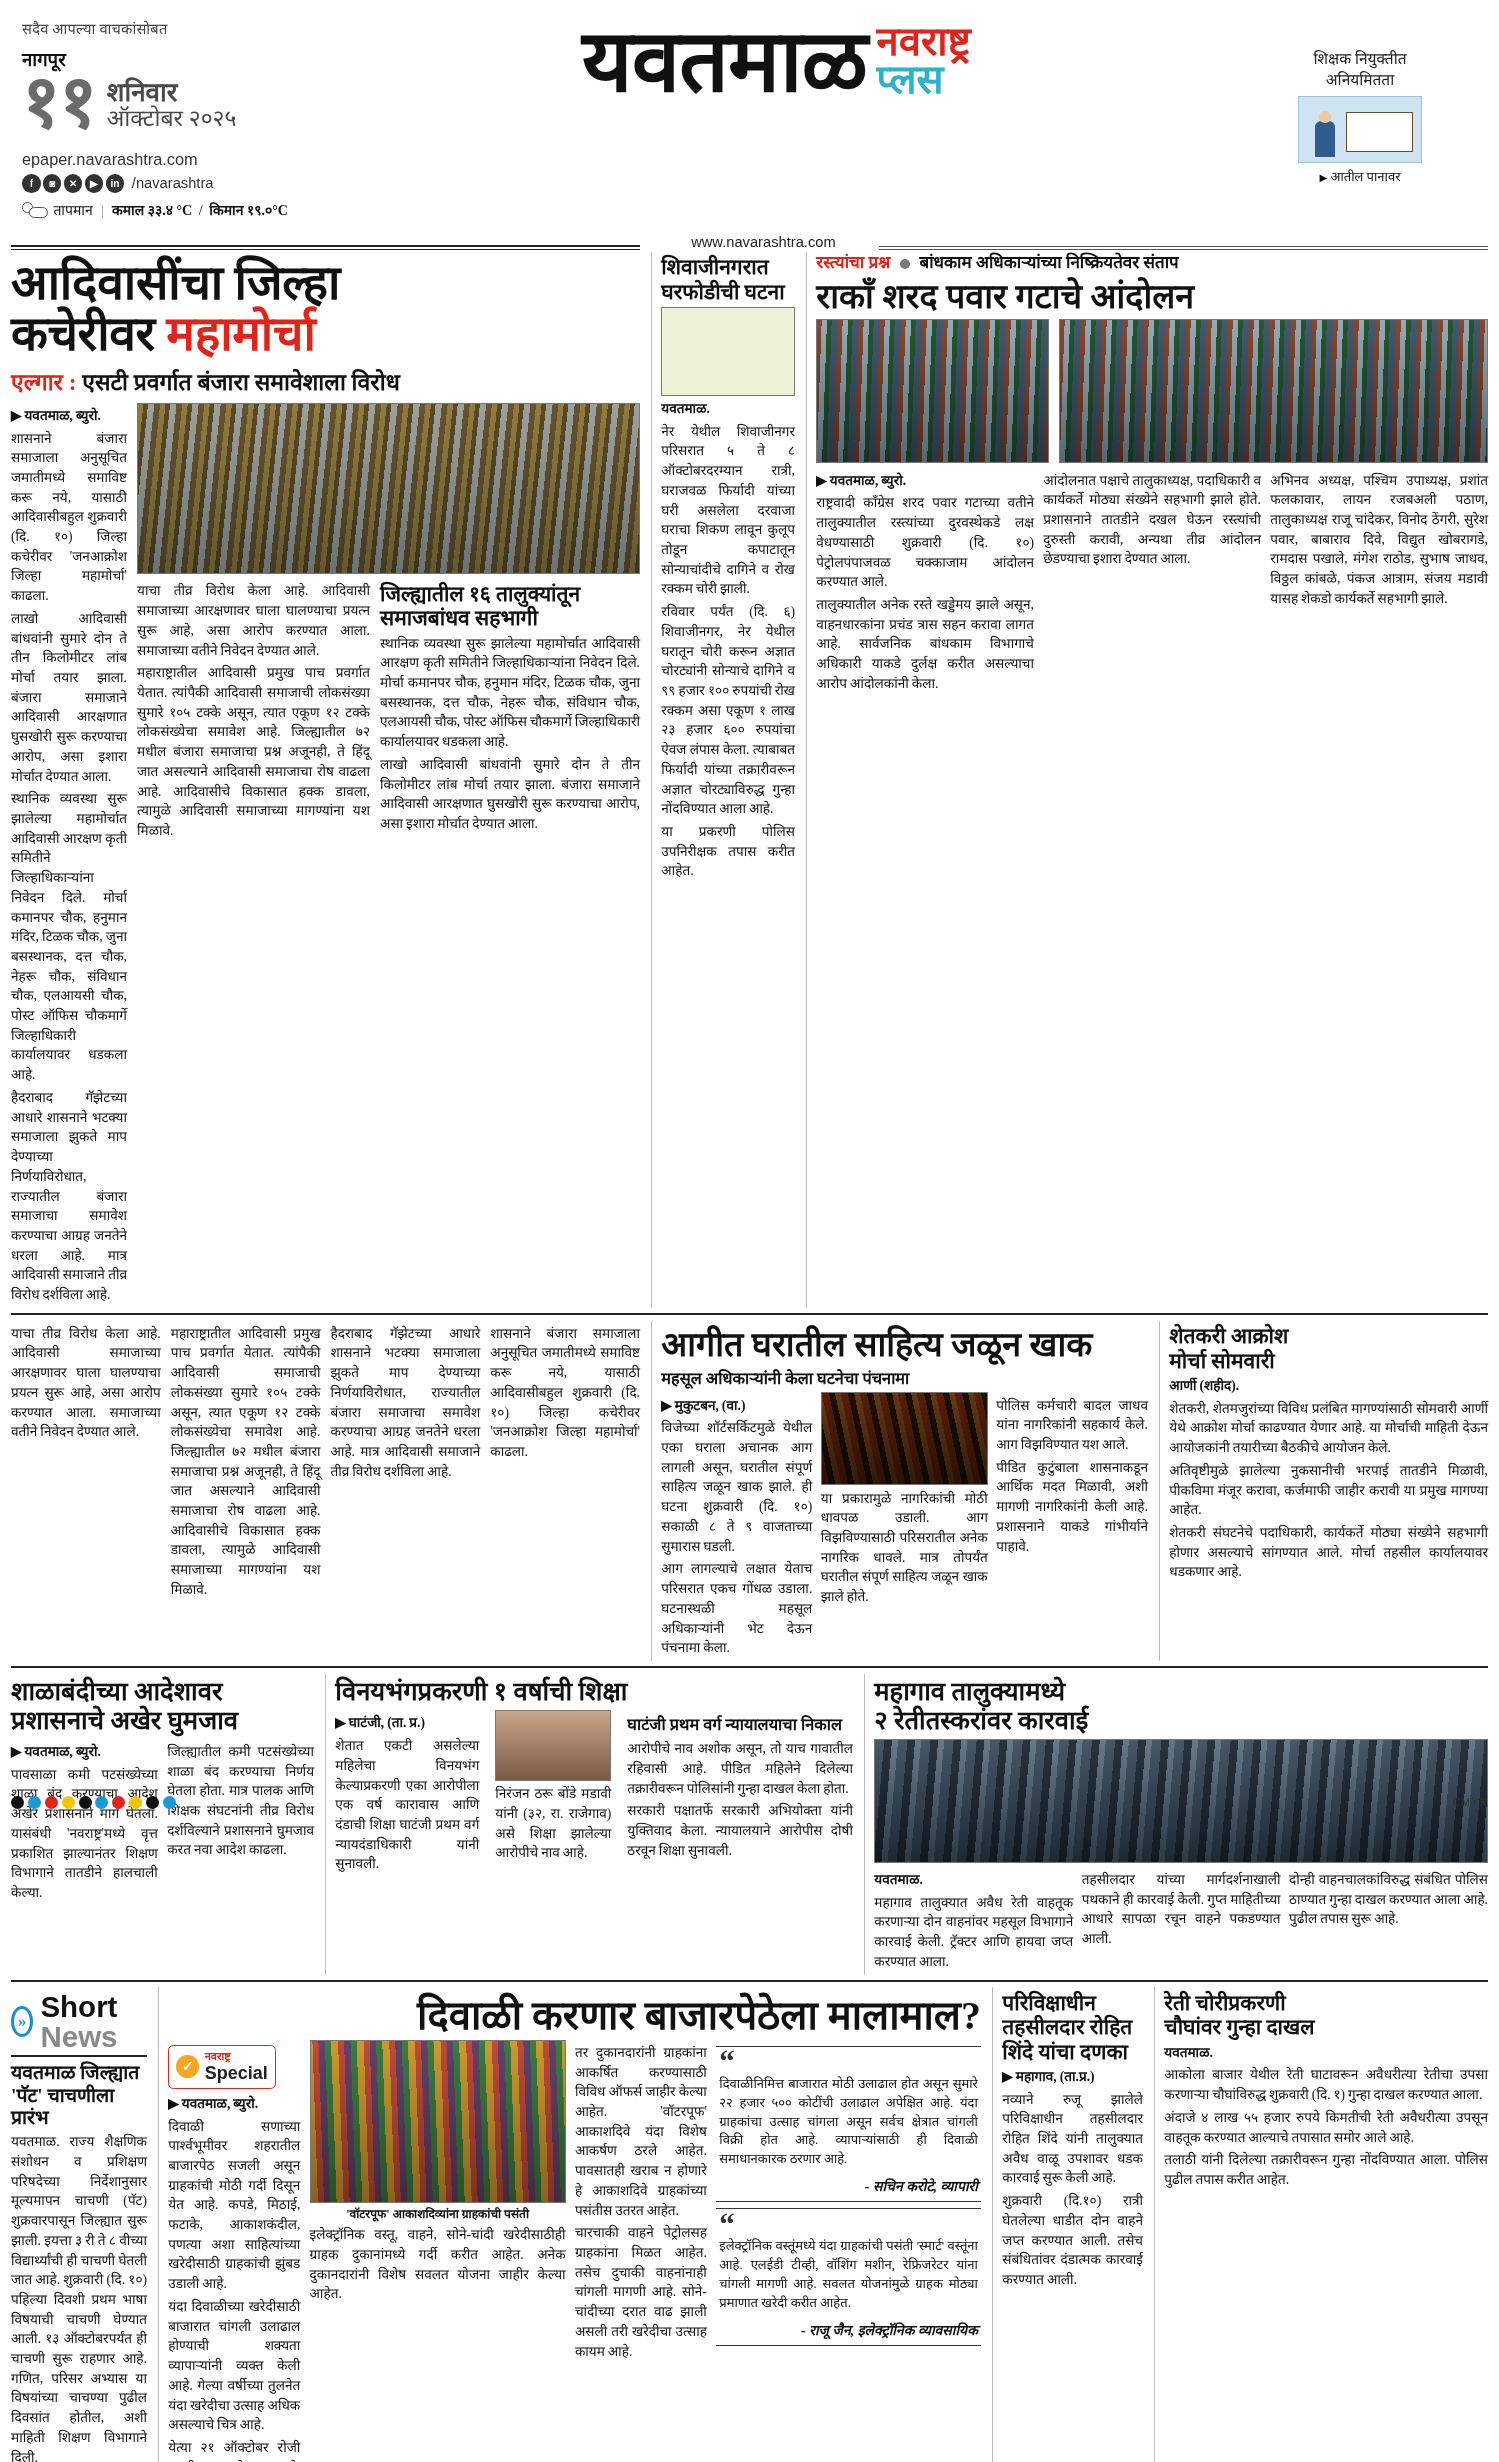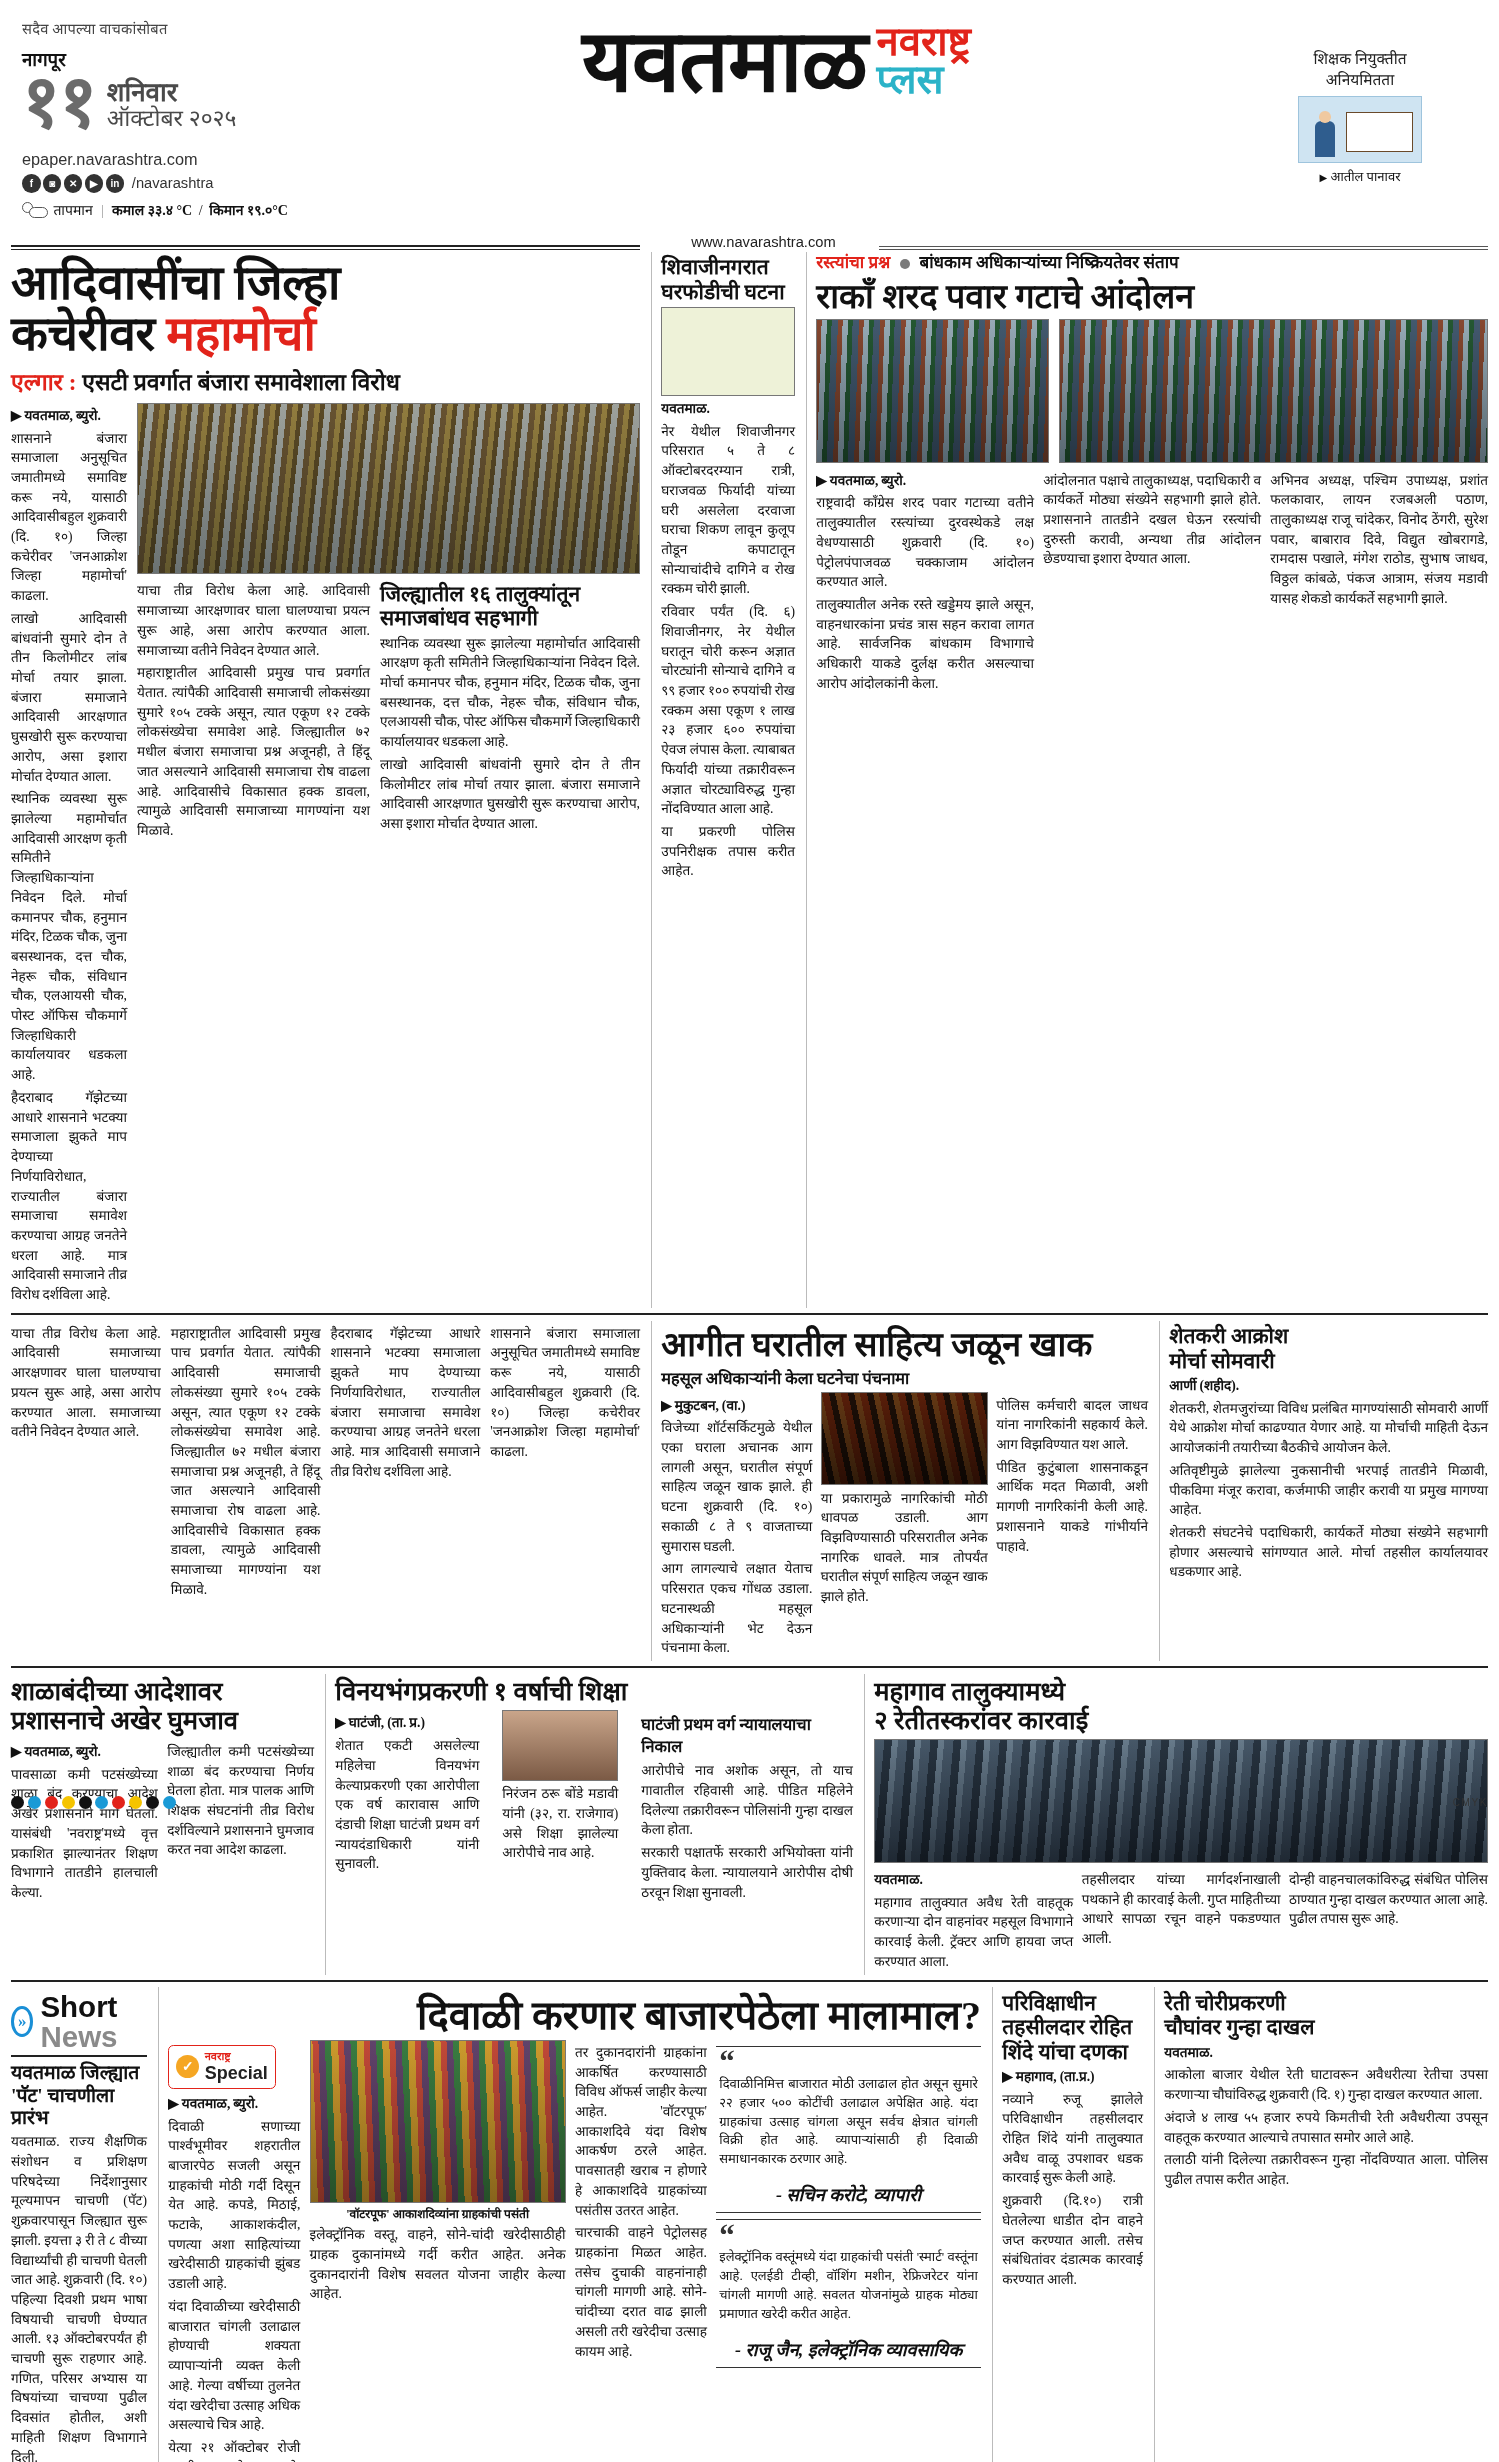--- a/index.html
+++ b/index.html
@@ -120,21 +120,21 @@
   .sp-ico { width:23px;height:23px;border-radius:50%;background:#f5a623;color:#fff;
             display:flex;align-items:center;justify-content:center;font-size:14px;font-weight:bold;}
   .sp-t1 { font-size:11px;font-weight:bold;color:#e2231a;line-height:1;}
   .sp-t2 { font-size:18px;font-weight:bold;color:#222;line-height:1.1;
            font-family:"Liberation Sans",sans-serif;}
 
   
   .pq { border-top:1.6px solid #333; border-bottom:1.6px solid #333; padding:6.2px 3.1px; margin:6.2px 0;}
   .pq .qm { font-size:31px; font-weight:bold; line-height:.6; color:#333;}
   .pq p { font-size:13px; line-height:1.45; text-align:justify; margin:3.1px 0;}
-  .pq .src { text-align:center; font-size:18px; font-weight:bold; font-style:italic; margin-top:13px;}
+  .pq .src { text-align:right; font-size:14px; font-weight:bold; font-style:italic; margin-top:7px;}
 
   
   .colorbar { position:absolute; left:11px; right:11px; bottom:4.7px; display:flex; gap:3.9px;
               align-items:center; }
   .cb { width:13px;height:13px;border-radius:50%; }
   .cmyk { margin-left:auto; font-size:10px; font-family:"Liberation Sans",sans-serif;
           letter-spacing:1.6px; color:#333;}
   .url-top { font-size:14.7px; font-family:"Liberation Sans",sans-serif; color:#222;text-align:center; }
 </style>
 </head>
@@ -356,21 +356,21 @@
           <p class="body">पावसाळा कमी पटसंख्येच्या शाळा बंद करण्याचा आदेश अखेर प्रशासनाने मागे घेतला. यासंबंधी 'नवराष्ट्र'मध्ये वृत्त प्रकाशित झाल्यानंतर शिक्षण विभागाने तातडीने हालचाली केल्या.</p>
         </div>
         <div style="flex:1">
           <p class="body">जिल्ह्यातील कमी पटसंख्येच्या शाळा बंद करण्याचा निर्णय घेतला होता. मात्र पालक आणि शिक्षक संघटनांनी तीव्र विरोध दर्शविल्याने प्रशासनाने घुमजाव करत नवा आदेश काढला.</p>
         </div>
       </div>
     </div>
 
     <div class="col vdiv" style="width:528px;padding-left:9.3px;">
       <h2 class="head-m">विनयभंगप्रकरणी १ वर्षाची शिक्षा</h2>
-      <div class="cols" style="gap:23px;">
+      <div class="cols" style="gap:16px;">
         <div style="width:144px;">
           <p class="body"><span class="byline">▶ घाटंजी, (ता. प्र.)</span></p>
           <p class="body">शेतात एकटी असलेल्या महिलेचा विनयभंग केल्याप्रकरणी एका आरोपीला एक वर्ष कारावास आणि दंडाची शिक्षा घाटंजी प्रथम वर्ग न्यायदंडाधिकारी यांनी सुनावली.</p>
         </div>
         <div style="width:116px;">
           <div class="photo person" style="height:71px;"></div>
           <p class="body">निरंजन ठरू बोंडे मडावी यांनी (३२, रा. राजेगाव) असे शिक्षा झालेल्या आरोपीचे नाव आहे.</p>
         </div>
         <div style="flex:1;">
           <div class="deck">घाटंजी प्रथम वर्ग न्यायालयाचा निकाल</div>

